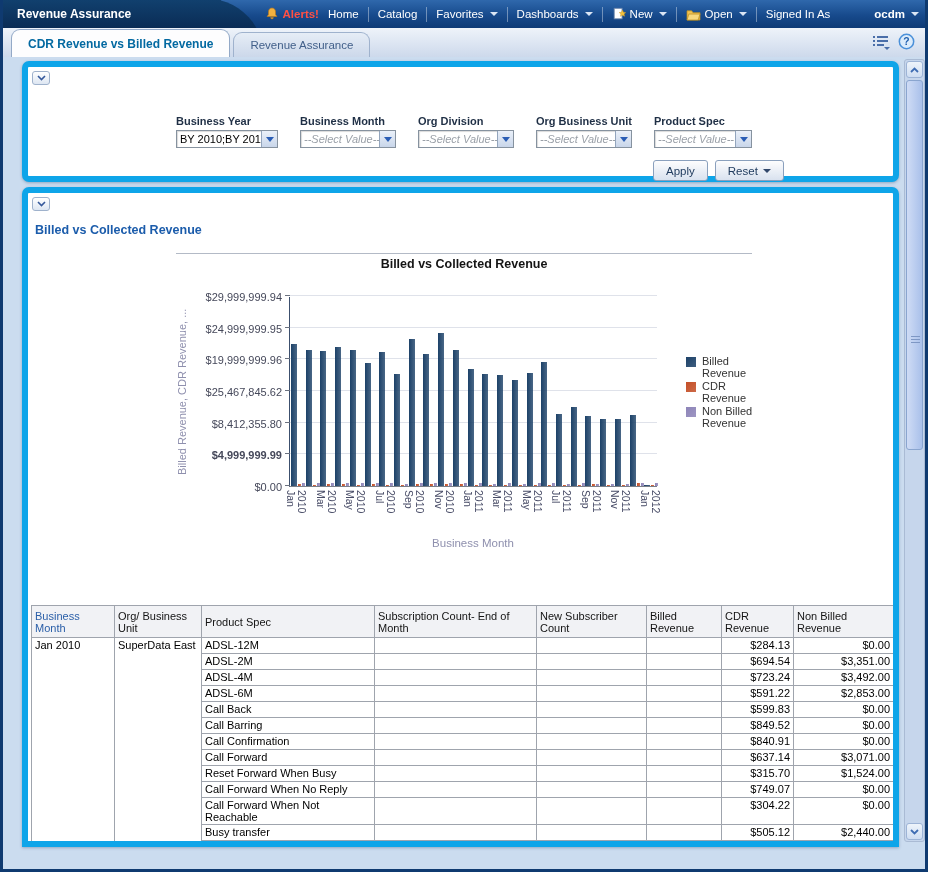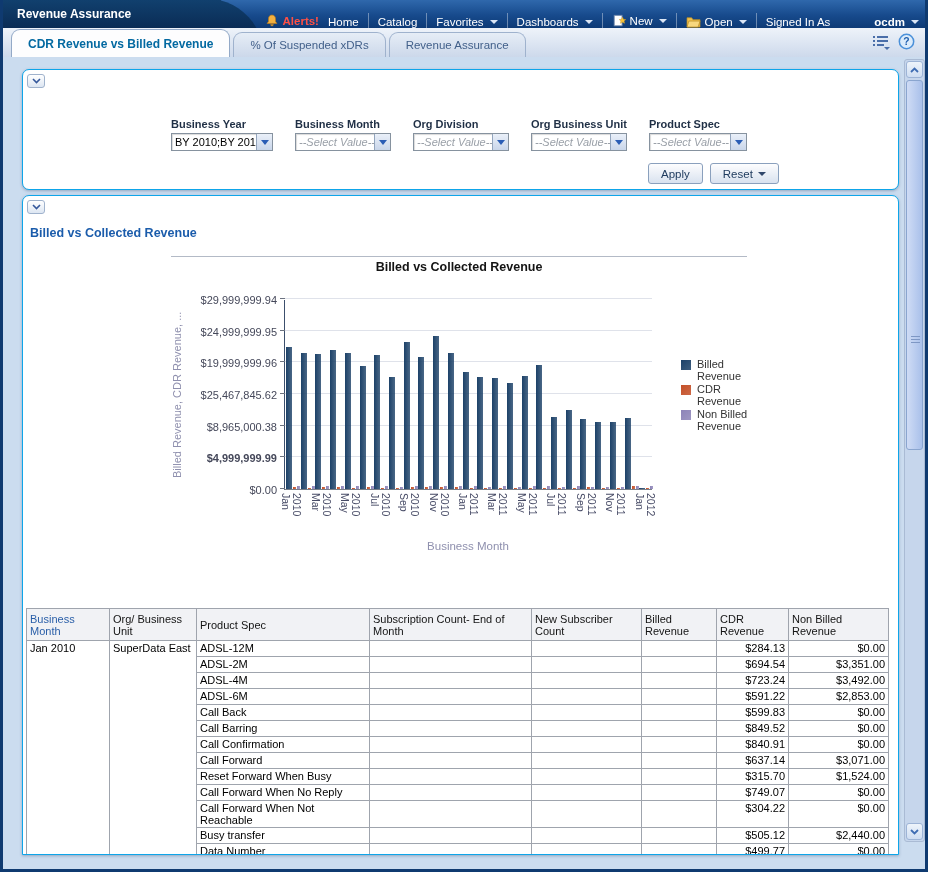--- a/index.html
+++ b/index.html
@@ -8,38 +8,38 @@
   .app { position:relative; width:928px; height:872px; border-left:3px solid #0f3a70; border-right:3px solid #0f3a70; border-bottom:3px solid #0f3a70; background:#cbdcef; }
 
   
   .banner { position:relative; height:28px; background:linear-gradient(#2f68ac,#174a8c 55%,#0d3a76); overflow:hidden; }
   .brand-tab { position:absolute; left:0; top:0; width:218px; height:28px;
     background:linear-gradient(#11406e,#0a2c55); border-top-right-radius:0;
     display:flex; align-items:center; padding-left:14px; }
   .brand-tab::after { content:""; position:absolute; right:-28px; top:0; width:56px; height:28px;
     background:linear-gradient(#11406e,#0a2c55); border-top-right-radius:26px 28px; transform:skewX(28deg); }
   .brand-tab span { position:relative; z-index:2; color:#fff; font-weight:bold; font-size:12px; }
-  .toolbar { position:absolute; right:6px; top:0; height:28px; display:flex; align-items:flex-end; gap:9px; z-index:3; }
+  .toolbar { position:absolute; right:6px; top:0; height:28px; display:flex; align-items:center; gap:9px; z-index:3; }
   .tb-item { display:flex; align-items:center; gap:4px; color:#fff; font-size:11.5px; text-decoration:none; cursor:pointer; white-space:nowrap; }
   .tb-item.alerts span { color:#ff5044; font-weight:bold; }
   .tb-sep { width:1px; height:15px; background:rgba(255,255,255,.38); }
   .caret-w { width:0; height:0; border-left:4px solid transparent; border-right:4px solid transparent; border-top:4px solid #dbe6f5; margin-left:2px; }
   .user { font-weight:bold;margin-left:40px; }
 
   
   .tabbar { position:relative; height:29px; background:linear-gradient(#eef3fa,#cdd9eb); display:flex; align-items:flex-end; padding-left:8px; }
   .tabs { display:flex; align-items:flex-end; gap:3px; height:29px; }
   .tab { height:25px; display:flex; align-items:center; padding:0 16px; border:1px solid #9fb2cd; border-bottom:none;
     border-top-left-radius:9px; border-top-right-radius:9px; background:linear-gradient(#e6edf6,#ccd8ea); color:#42608a; font-size:11.5px; cursor:pointer; white-space:nowrap; }
   .tab.active { height:28px; background:#fdfdfe; color:#0369a1; font-weight:bold; font-size:12px; border-color:#93a9c7; }
   .tabbar-icons { position:absolute; right:10px; top:5px; display:flex; align-items:center; gap:8px; }
 
   
   .content { position:relative; height:787px; background:#cbdcef; }
-  .panel { position:absolute; left:19px; width:877px; background:#fff; border:1px solid #0ea5e9; border-radius:7px; box-shadow:0 1px 3px rgba(40,70,110,.35);margin-top:8px; }
+  .panel { position:absolute; left:19px; width:877px; background:#fff; border:6px solid #0ea5e9; border-radius:7px; box-shadow:0 1px 3px rgba(40,70,110,.35); }
   .panel-filters { top:4px; height:121px; }
   .panel-report { top:130px; height:660px; border-bottom-left-radius:0; border-bottom-right-radius:0; overflow:hidden; }
   .collapse-btn { position:absolute; left:4px; top:4px; width:18px; height:14px; border:1px solid #9fb2cc; border-radius:3px;
     background:linear-gradient(#ffffff,#dde6f2); cursor:pointer; display:flex; align-items:center; justify-content:center; padding:0; }
 
   
   .filter-row { position:absolute; left:148px; top:48px; display:flex; gap:22px; }
   .fgroup { display:flex; flex-direction:column; gap:3px; }
   .fgroup .flabel { font-weight:bold; color:#1f2f45; font-size:11px; }
   .selectbox { display:flex; align-items:stretch; height:18px; border:1px solid #86929f; background:#fff; box-shadow:inset 1px 1px 1px rgba(0,0,0,.15); cursor:pointer; }
@@ -150,21 +150,20 @@
         <span>Signed In As</span>
         <span class="user">ocdm</span>
         <span class="caret-w"></span>
       </span>
     </nav>
   </header>
 
   <nav class="tabbar">
     <div class="tabs">
         <div class="tab active">CDR Revenue vs Billed Revenue</div>
-        <div class="tab">% Of Suspended xDRs</div>
         <div class="tab">Revenue Assurance</div>
       </div>
     <div class="tabbar-icons">
       <svg width="18" height="16" viewBox="0 0 18 16" style="cursor:pointer">
         <rect x="1" y="2" width="2" height="2" fill="#4a6ea9"></rect>
           <rect x="5" y="2" width="11" height="2" fill="#4a6ea9"></rect>
         <rect x="1" y="6" width="2" height="2" fill="#4a6ea9"></rect>
           <rect x="5" y="6" width="11" height="2" fill="#4a6ea9"></rect>
         <rect x="1" y="10" width="2" height="2" fill="#4a6ea9"></rect>
           <rect x="5" y="10" width="7" height="2" fill="#4a6ea9"></rect>
@@ -249,21 +248,21 @@
       </button>
       <h2 class="section-title">Billed vs Collected Revenue</h2>
 
       <div>
         <div class="chart-title-line"></div>
         <div class="chart-title">Billed vs Collected Revenue</div>
         <div class="y-axis-title">Billed Revenue, CDR Revenue, ...</div>
         <div class="yticks">
             <div class="ytick" style="bottom: -6px;">$0.00</div>
             <div class="ytick" style="bottom: 25.6667px; font-weight: bold;">$4,999,999.99</div>
-            <div class="ytick" style="bottom: 57.3333px;">$8,965,000.38</div>
+            <div class="ytick" style="bottom: 57.3333px;">$8,412,355.80</div>
             <div class="ytick" style="bottom: 89px;">$25,467,845.62</div>
             <div class="ytick" style="bottom: 120.667px;">$19,999,999.96</div>
             <div class="ytick" style="bottom: 152.333px;">$24,999,999.95</div>
             <div class="ytick" style="bottom: 184px;">$29,999,999.94</div>
           </div>
         <div class="plot">
             <div class="tickmark" style="bottom: 0px;"></div>
             <div class="gridline" style="bottom: 31.6667px;"></div>
             <div class="tickmark" style="bottom: 31.6667px;"></div>
             <div class="gridline" style="bottom: 63.3333px;"></div>

